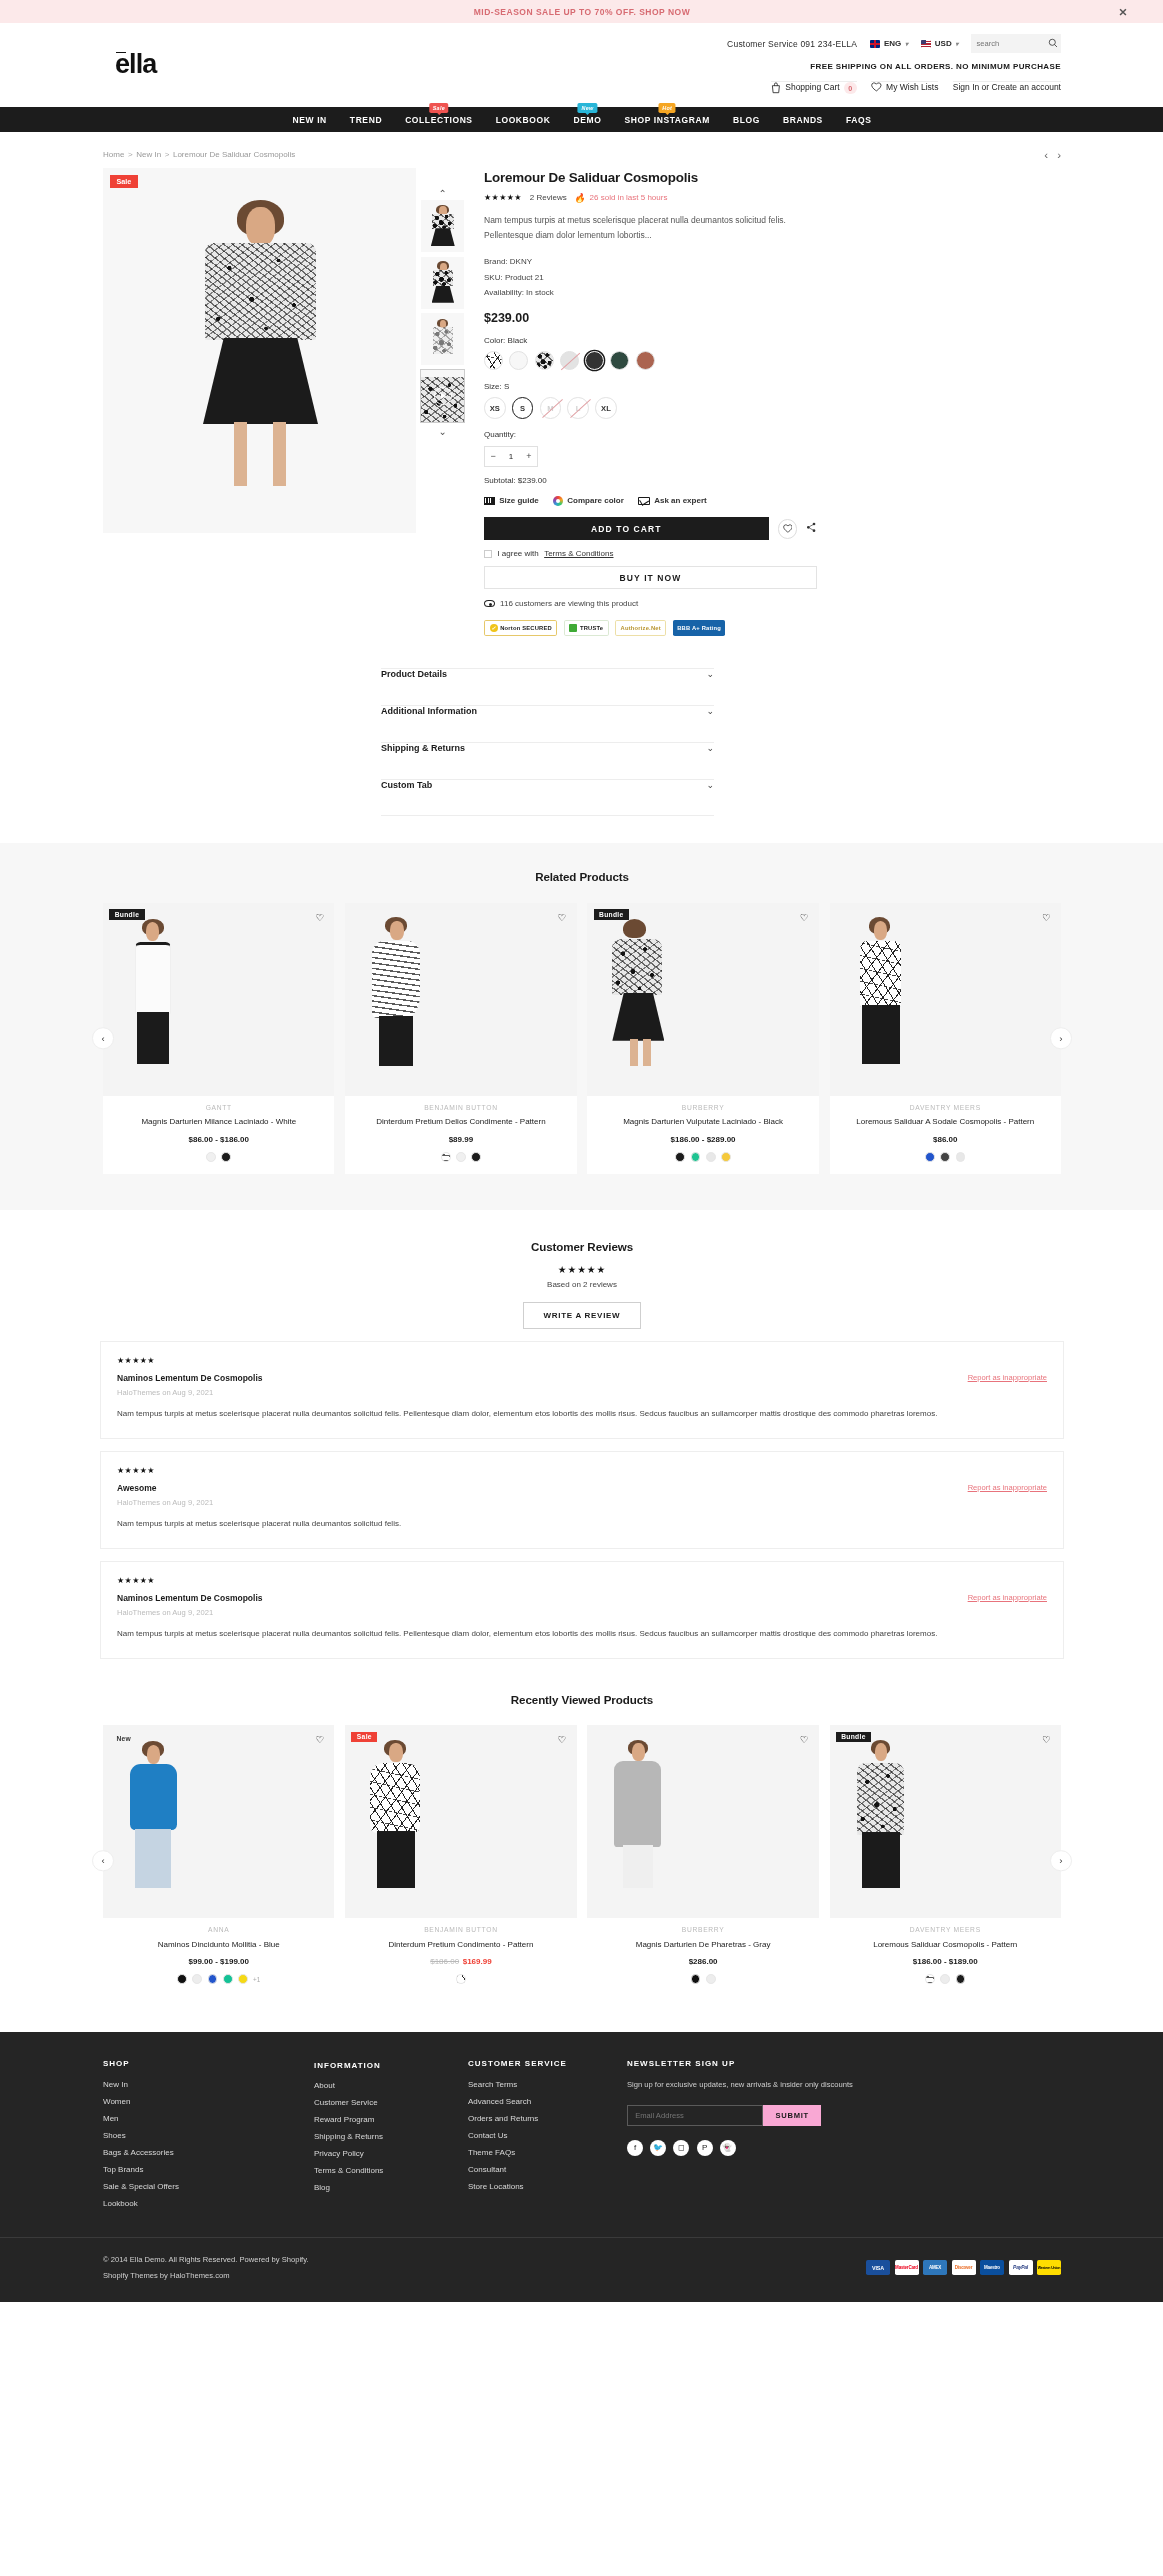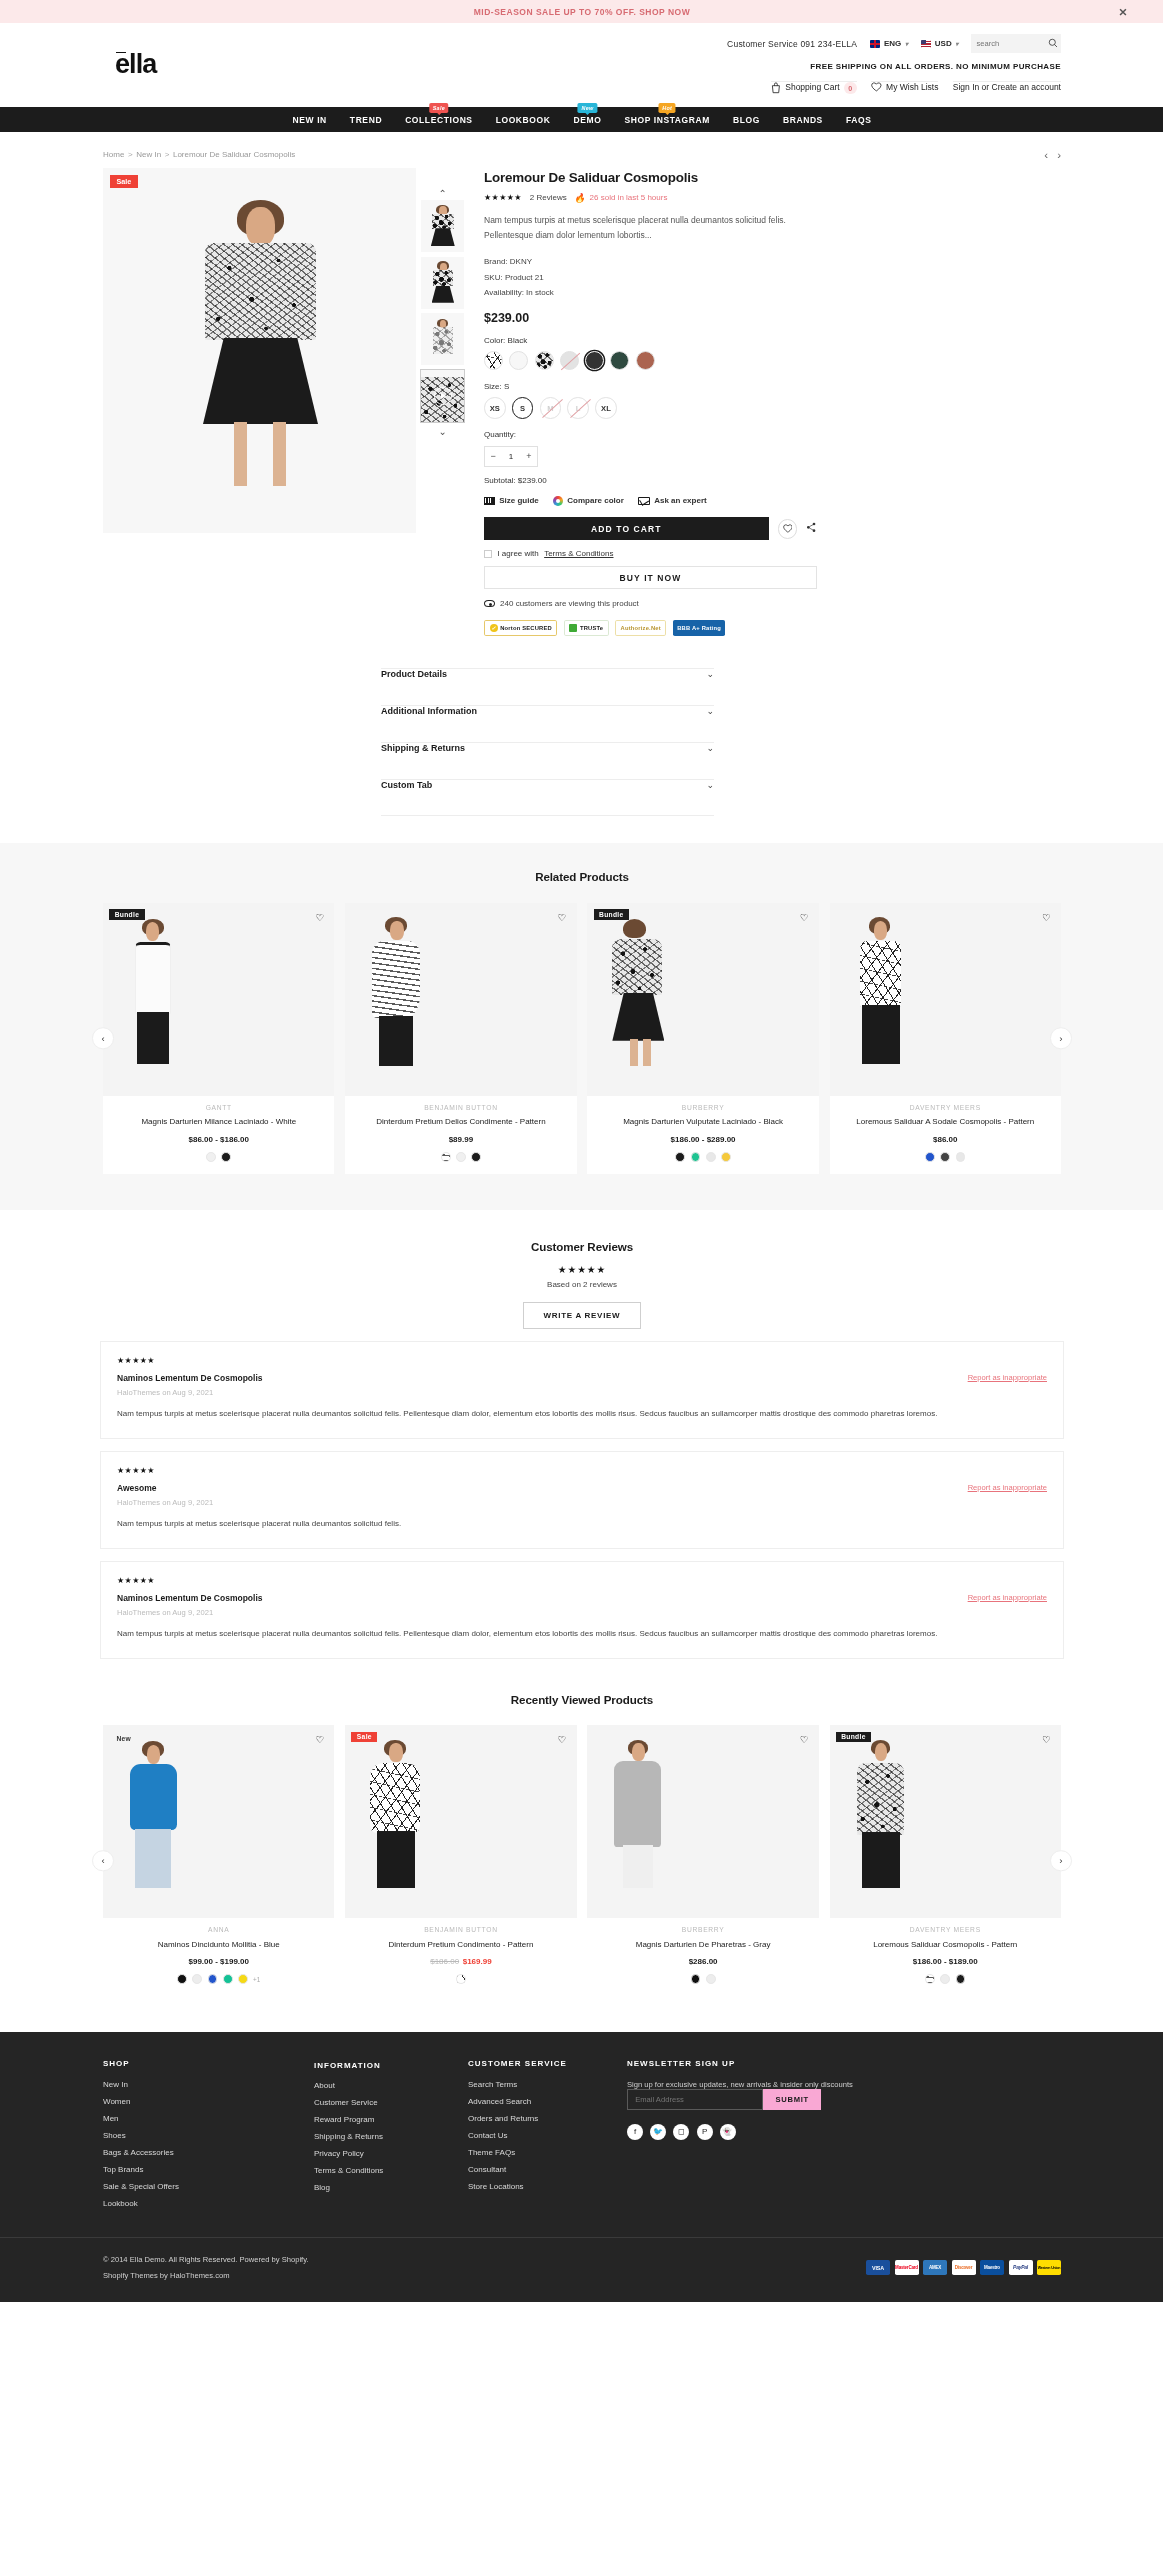--- a/index.html
+++ b/index.html
@@ -343,21 +343,21 @@
   
   .footer { background: #252525; color: #fff; padding: 27px 0 0; margin-top: 5.4px; }
   .footer-inner { width: 958px; margin: 0 auto; display: flex; }
   .fcol { }
   .fcol.shop { width: 161px; }
   .fcol.info { width: 154px; }
   .fcol.cs { width: 159px; }
   .fcol.news { flex: 1; }
   .fh { font-size: 8px; font-weight: 700; letter-spacing: 1px; margin-bottom: 11.6px; }
   .fl { font-size: 8px; color: #d8d8d8; margin-bottom: 8px; cursor: pointer; }
-  .news-desc { font-size: 7.6px; color: #cfcfcf; margin-bottom: 0; }
+  .news-desc { font-size: 7.6px; color: #cfcfcf; margin-bottom: 16px; }
   .news-form { display: flex; margin-bottom: 13.4px; }
   .news-form input {
     width: 136px; height: 21.5px; background: transparent; border: 0.9px solid #5a5a5a;
     color: #bbb; font-size: 7.6px; padding: 0 7.2px; outline: none; font-family: inherit;
   }
   .news-form button {
     height: 21.5px; padding: 0 12.5px; background: #f9a8d4; border: none; color: #1a1a1a;
     font-size: 7.6px; font-weight: 700; letter-spacing: 0.7px; cursor: pointer; font-family: inherit;
   }
   .socials { display: flex; gap: 7.2px; }
@@ -591,21 +591,21 @@
     <div class="terms">
       <span class="cb"></span>
       <span>I agree with</span>
       <u>Terms &amp; Conditions</u>
     </div>
 
     <button class="btn-buy">BUY IT NOW</button>
 
     <div class="viewers">
       <i class="eye"></i>
-      <span>240 customers are viewing this product</span>
+      <span>116 customers are viewing this product</span>
     </div>
 
     <div class="badges">
       <span class="bdg bdg-norton">
           <i class="tick">✓</i>
           <span>Norton SECURED</span>
         </span>
       <span class="bdg bdg-truste">
           <i class="sq-green"></i>
           <span>TRUSTe</span>

